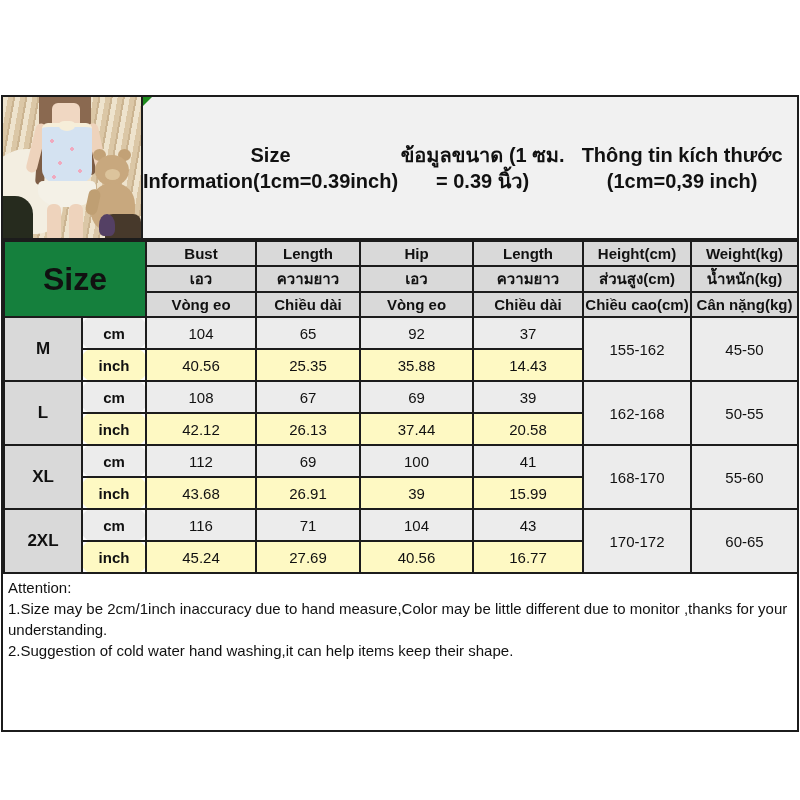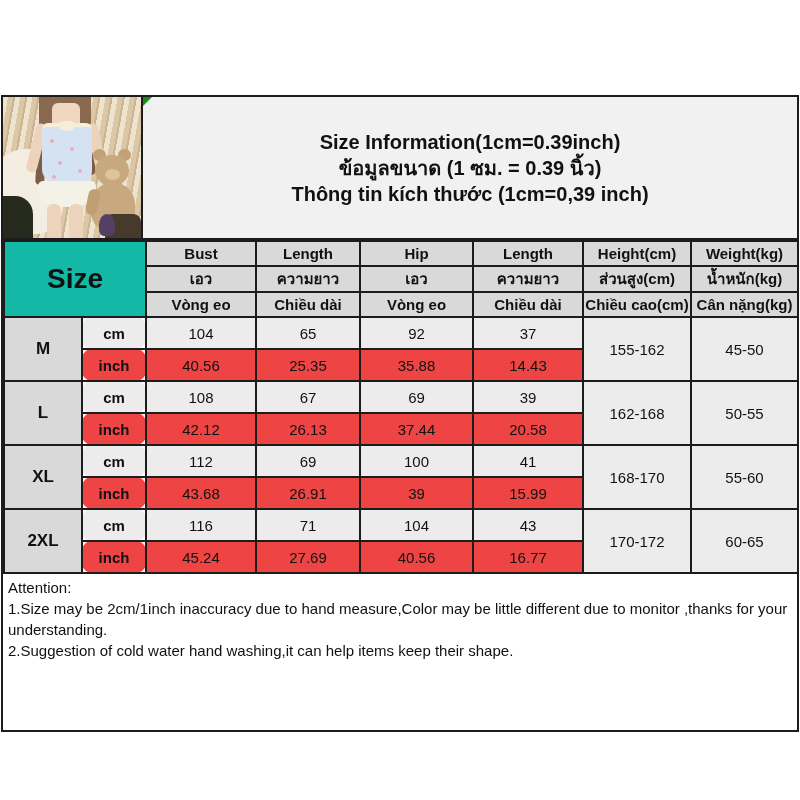--- a/index.html
+++ b/index.html
@@ -55,37 +55,37 @@
   .bear-body { position:absolute; left:88px; top:86px; width:44px; height:48px;
     background:#c8a87e; border-radius:45% 45% 40% 40%; }
   .bear-arm { position:absolute; left:84px; top:92px; width:12px; height:26px;
     background:#bf9f73; border-radius:8px; transform:rotate(12deg); }
   .bag-dark { position:absolute; right:0; bottom:0; width:36px; height:24px;
     background:#47392b; border-radius:8px 8px 0 0; }
   .bag-purple { position:absolute; right:26px; bottom:2px; width:16px; height:22px;
     background:#544064; border-radius:50% 50% 30% 30%; }
 
   .title-cell { flex:1; background:#f1f1f1; position:relative; display:flex;
-    flex-direction:column; justify-content:center; align-items:center; }
+    justify-content:center; align-items:center; }
   .title-line { font-weight:bold; font-size:20px; line-height:26px; text-align:center; }
   .err-marker { position:absolute; top:0; left:0; width:0; height:0;
     border-top:9px solid #1d8a1d; border-right:9px solid transparent; }
 
   
   table.size-table { width:100%; border-collapse:collapse; table-layout:fixed; }
   .size-table td { border:2px solid #1c1c1c; text-align:center; vertical-align:middle;
     font-size:15px; overflow:hidden; white-space:nowrap; }
   tr.hrow { height:25px; }
   tr.drow { height:32px; }
   td.hdr { background:#d9d9d9; font-weight:bold; }
-  td.corner { background:#14b8a6; font-weight:bold; font-size:28px; }
+  td.corner { background:#15803d; font-weight:bold; font-size:32px; }
   td.size-label { background:#d9d9d9; font-weight:bold; font-size:17px; }
   td.unit { font-weight:bold;border-radius:10px; }
   td.cm-bg { background:#ececec; }
-  td.white-bg { background:#ef4444; }
+  td.white-bg { background:#fef9c3; }
   td.range { background:#ececec; }
 
   
   .attention { height:156px; background:#fff; padding:3px 5px; font-size:15px;
     line-height:21px; }
 </style>
 </head>
 <body>
 
 <div class="sheet">

